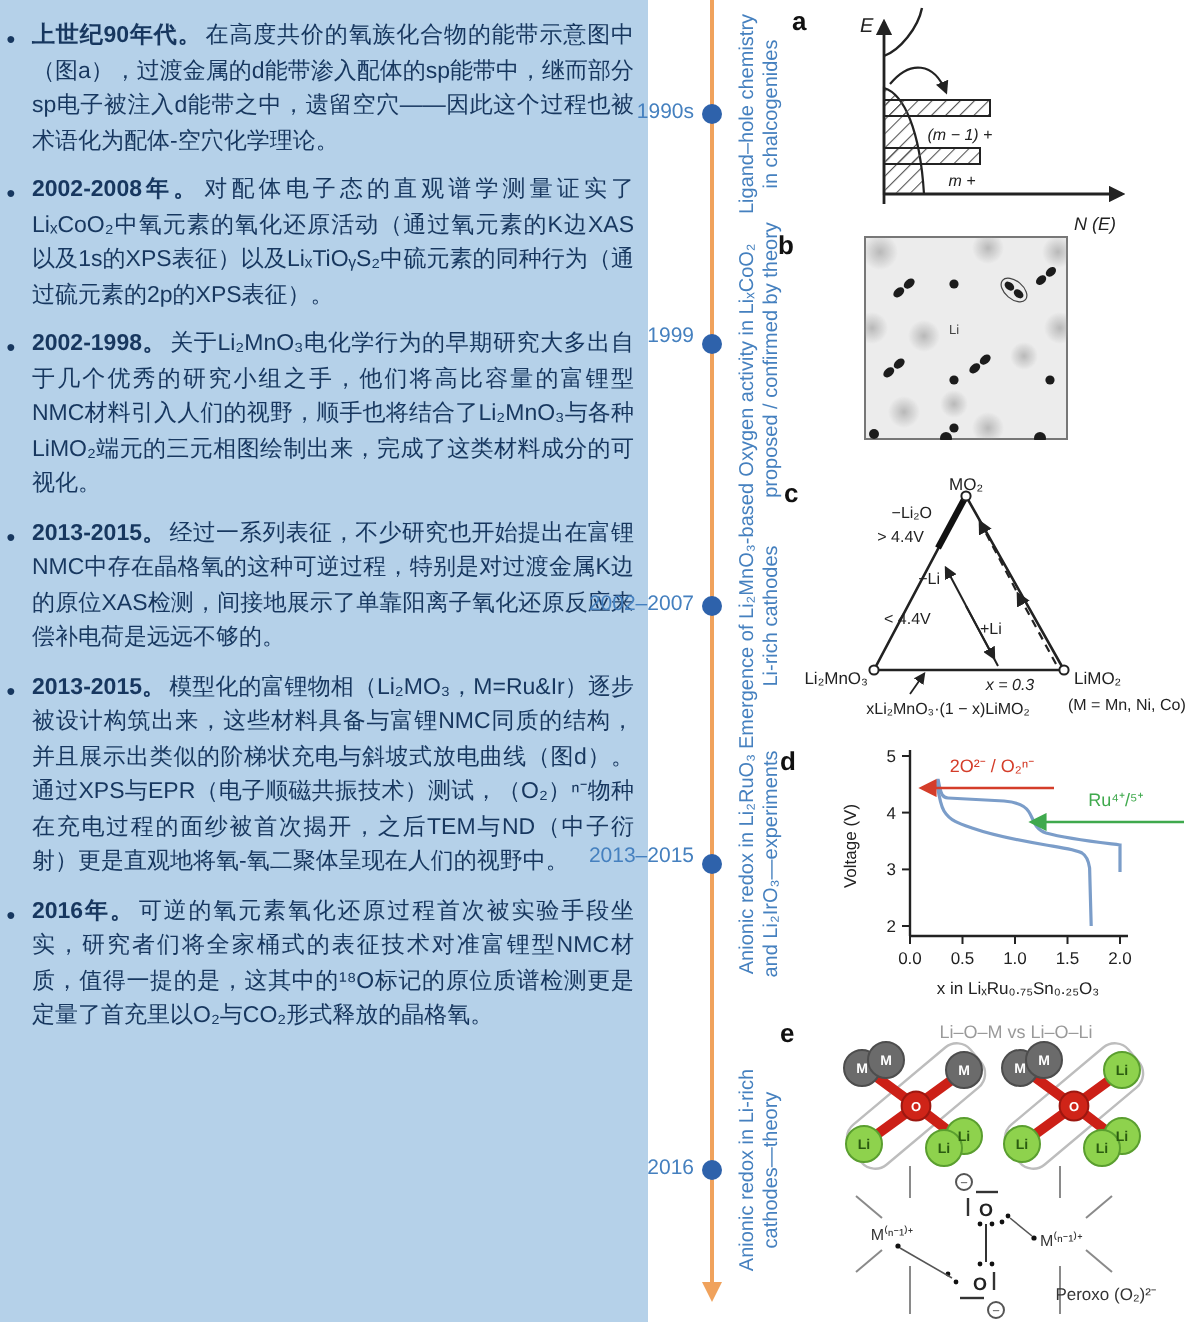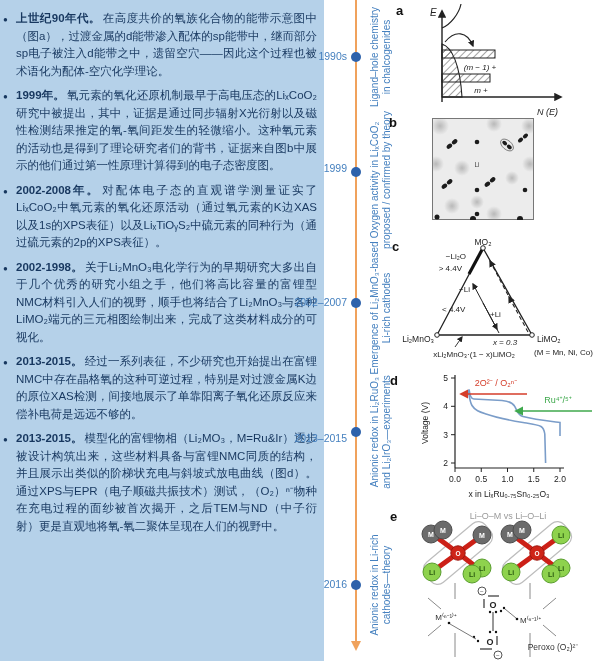--- a/index.html
+++ b/index.html
@@ -30,41 +30,41 @@
   svg text{font-family:"Liberation Sans",sans-serif;}
 </style>
 </head>
 <body>
 
 <div class="stage">
 
   <div class="left-panel">
     <ul>
       <li><b>上世纪90年代。</b><span>在高度共价的氧族化合物的能带示意图中（图a），过渡金属的d能带渗入配体的sp能带中，继而部分sp电子被注入d能带之中，遗留空穴——因此这个过程也被术语化为配体-空穴化学理论。</span></li>
-      <li><b>1999年。</b><span>氧元素的氧化还原机制最早于高电压态的LiₓCoO₂研究中被提出，其中，证据是通过同步辐射X光衍射以及磁性检测结果推定的氧-氧间距发生的轻微缩小。这种氧元素的活动也是得到了理论研究者们的背书，证据来自图b中展示的他们通过第一性原理计算得到的电子态密度图。</span></li>
       <li><b>2002-2008年。</b><span>对配体电子态的直观谱学测量证实了LiₓCoO₂中氧元素的氧化还原活动（通过氧元素的K边XAS以及1s的XPS表征）以及LiₓTiOᵧS₂中硫元素的同种行为（通过硫元素的2p的XPS表征）。</span></li>
       <li><b>2002-1998。</b><span>关于Li₂MnO₃电化学行为的早期研究大多出自于几个优秀的研究小组之手，他们将高比容量的富锂型NMC材料引入人们的视野，顺手也将结合了Li₂MnO₃与各种LiMO₂端元的三元相图绘制出来，完成了这类材料成分的可视化。</span></li>
       <li><b>2013-2015。</b><span>经过一系列表征，不少研究也开始提出在富锂NMC中存在晶格氧的这种可逆过程，特别是对过渡金属K边的原位XAS检测，间接地展示了单靠阳离子氧化还原反应来偿补电荷是远远不够的。</span></li>
       <li><b>2013-2015。</b><span>模型化的富锂物相（Li₂MO₃，M=Ru&amp;Ir）逐步被设计构筑出来，这些材料具备与富锂NMC同质的结构，并且展示出类似的阶梯状充电与斜坡式放电曲线（图d）。通过XPS与EPR（电子顺磁共振技术）测试，（O₂）ⁿ⁻物种在充电过程的面纱被首次揭开，之后TEM与ND（中子衍射）更是直观地将氧-氧二聚体呈现在人们的视野中。</span></li>
+      <li><b>2016年。</b><span>可逆的氧元素氧化还原过程首次被实验手段坐实，研究者们将全家桶式的表征技术对准富锂型NMC材质，值得一提的是，这其中的¹⁸O标记的原位质谱检测更是定量了首充里以O₂与CO₂形式释放的晶格氧。</span></li>
     </ul>
   </div>
 
   <div class="tl-line"></div>
   <div class="tl-arrow"></div>
 
   <div class="tl-dot" style="top:52px"></div>
   <div class="tl-dot" style="top:167px"></div>
   <div class="tl-dot" style="top:298px"></div>
   <div class="tl-dot" style="top:427px"></div>
   <div class="tl-dot" style="top:580px"></div>
 
   <div class="tl-date" style="top:50px">1990s</div>
   <div class="tl-date" style="top:162px">1999</div>
   <div class="tl-date" style="top:296px">2002–2007</div>
-  <div class="tl-date" style="top:432px">2013–2015</div>
+  <div class="tl-date" style="top:422px">2013–2015</div>
   <div class="tl-date" style="top:578px">2016</div>
 
   <div class="tl-label" style="top:57px">
       <div class="inner">
         <div>Ligand–hole chemistry</div>
         <div>in chalcogenides</div>
       </div>
     </div>
   <div class="tl-label" style="top:180px">
       <div class="inner">

